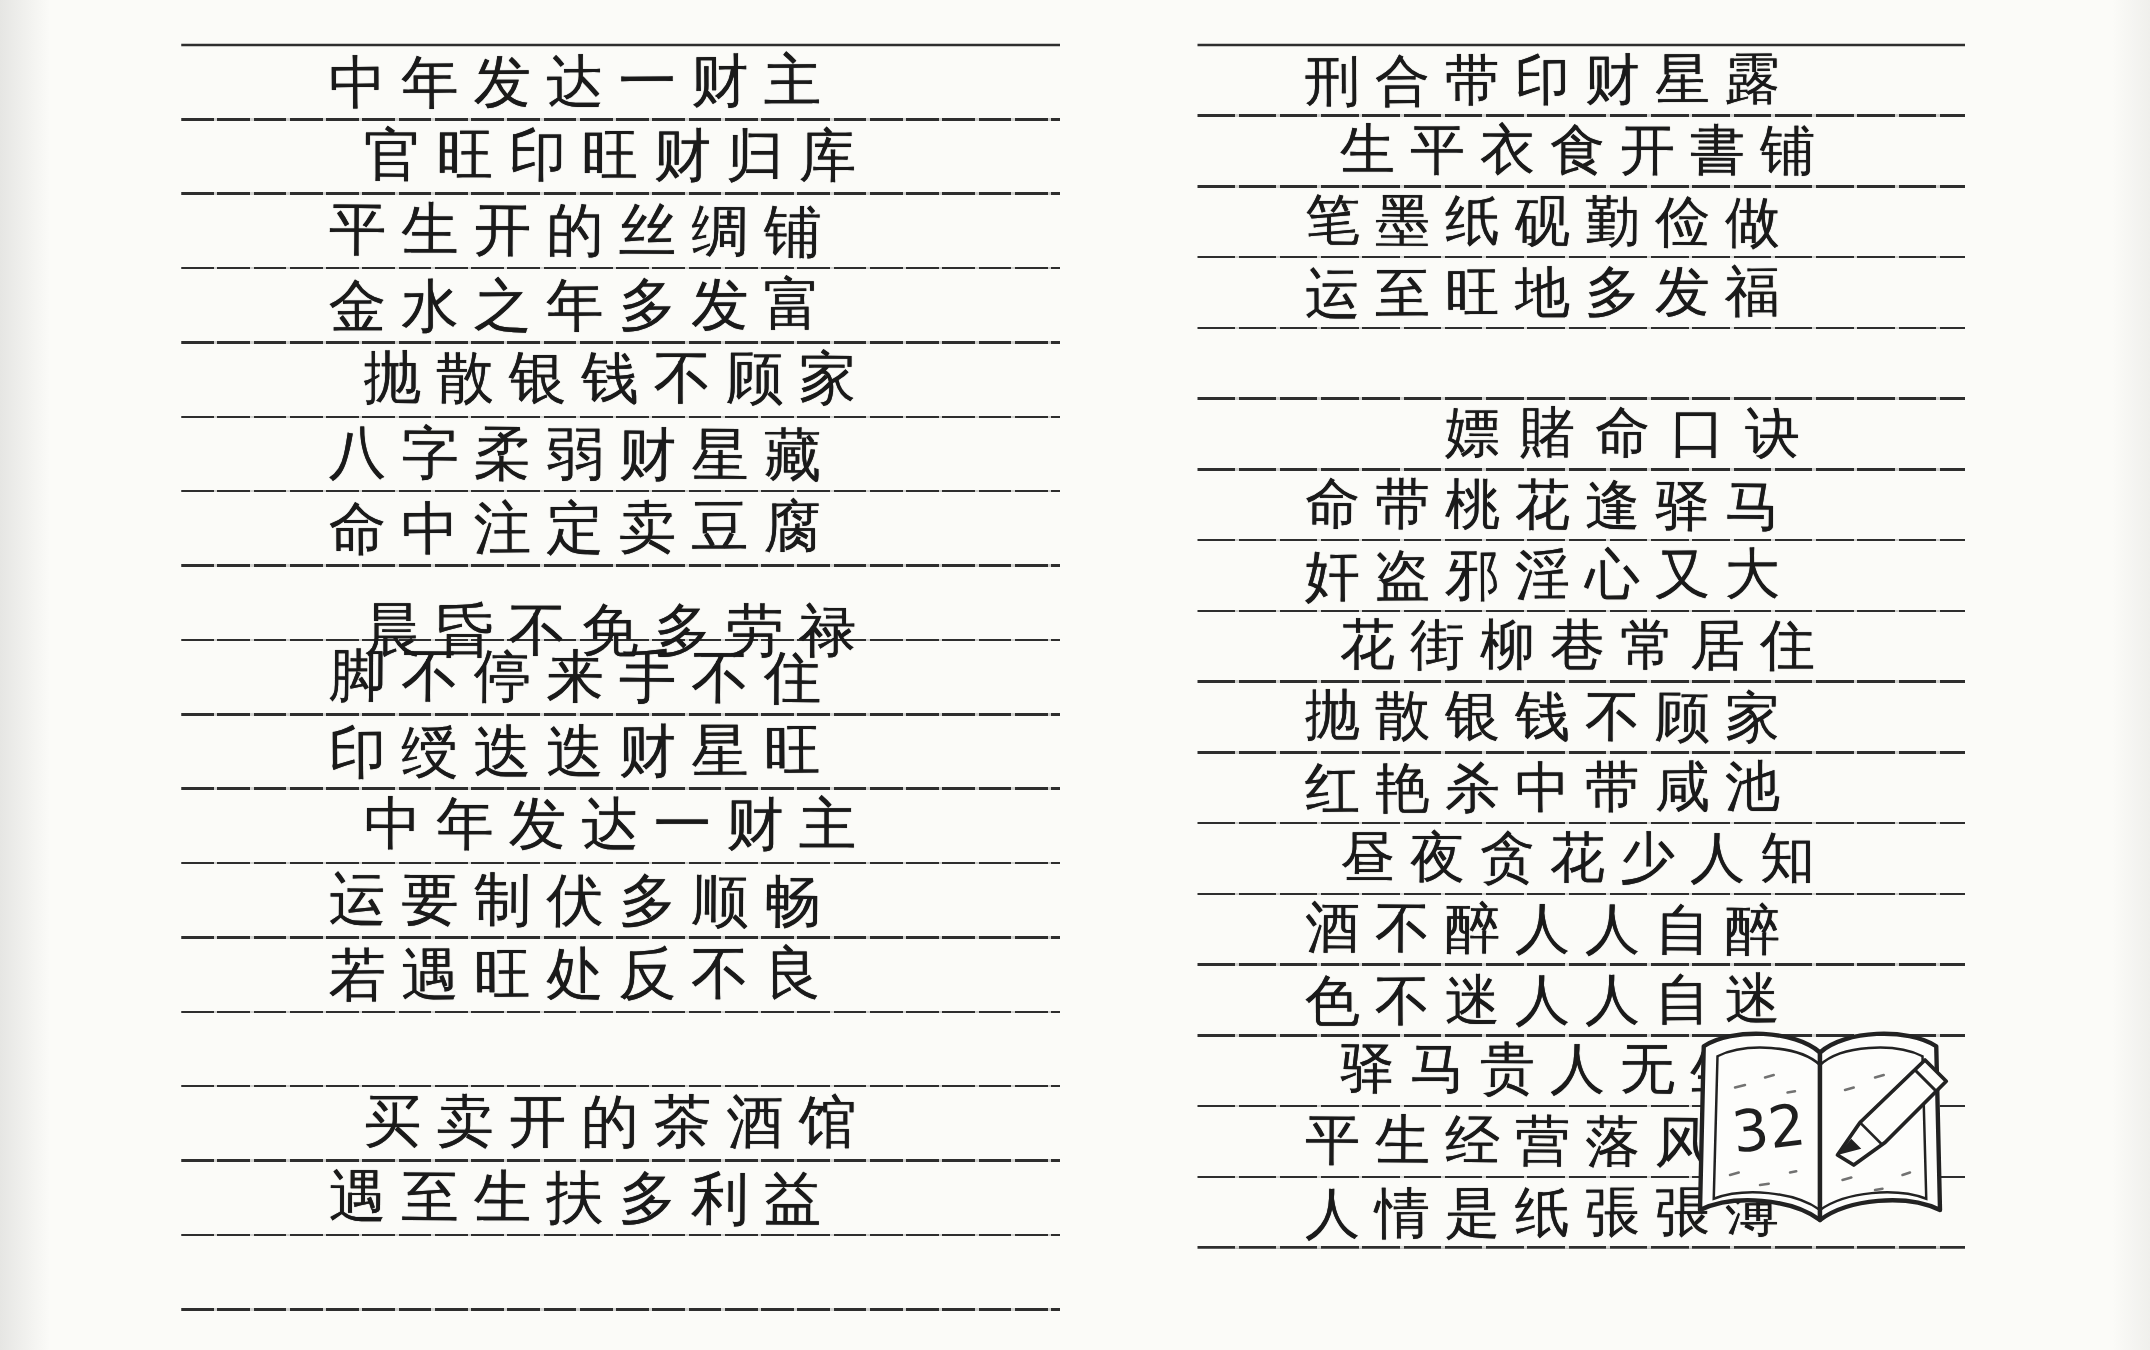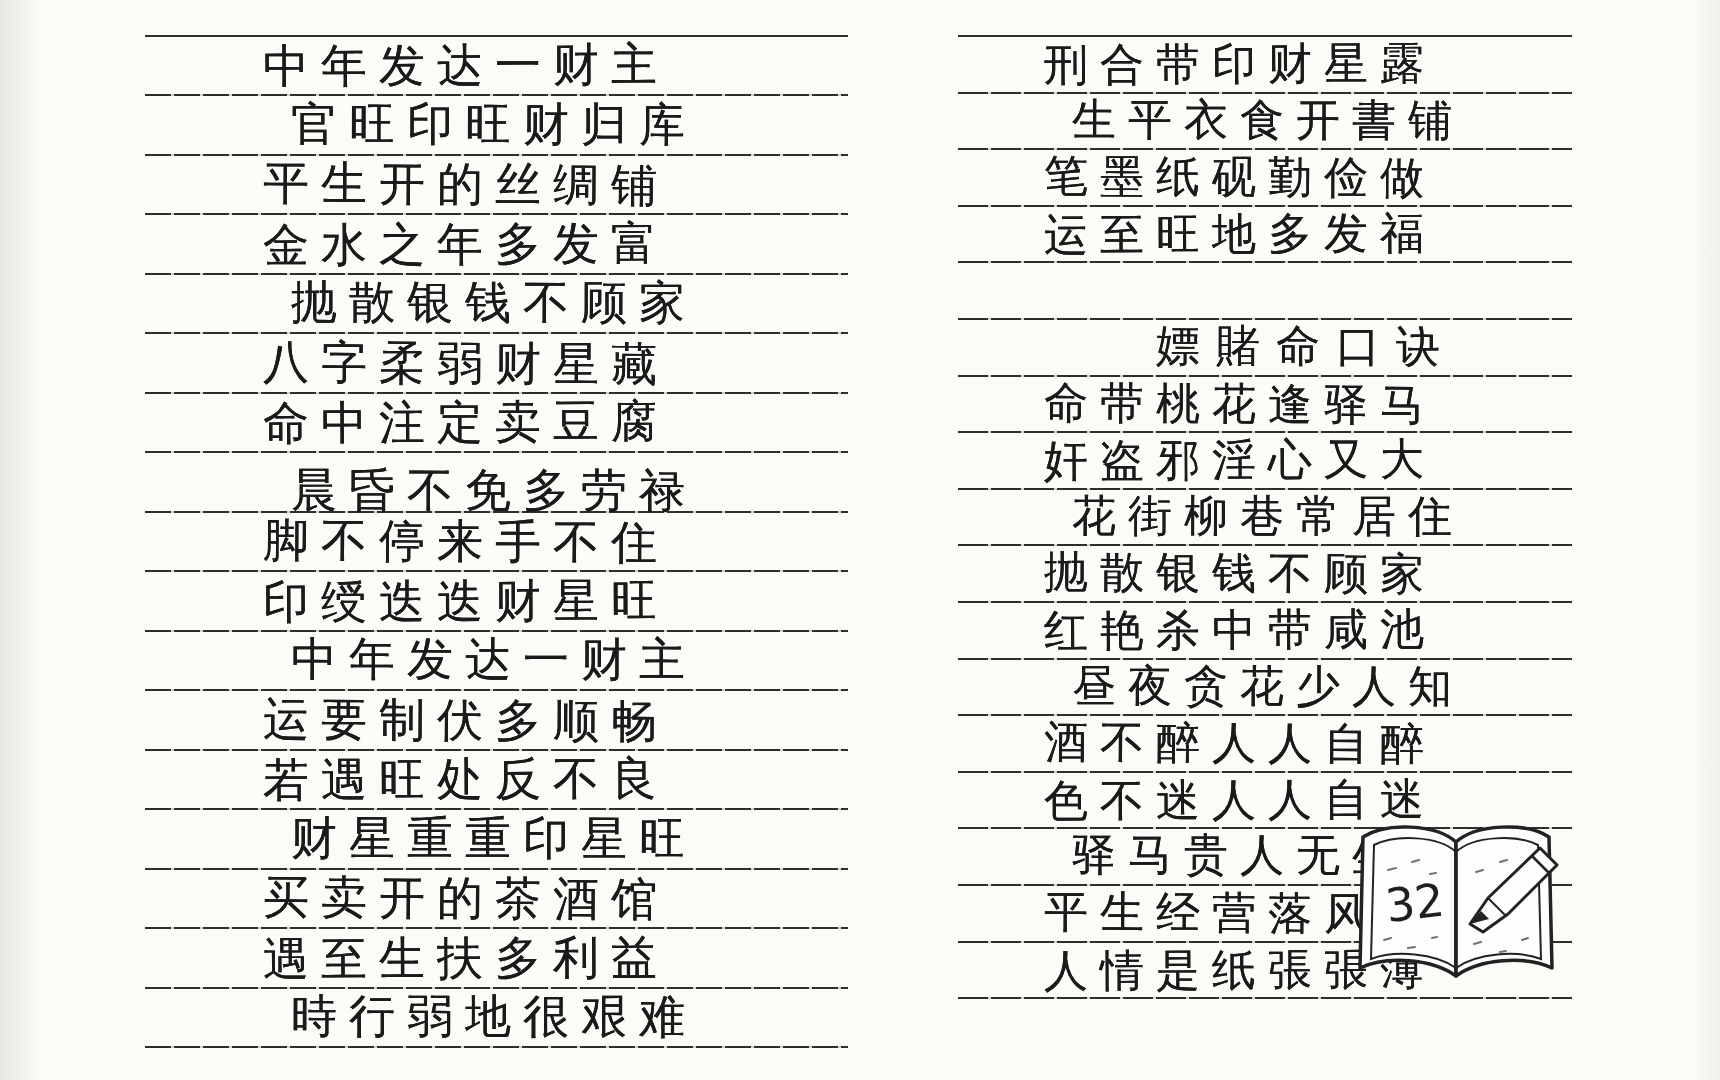--- a/index.html
+++ b/index.html
@@ -54,30 +54,28 @@
 <div class="scan">
 
   <div class="page page-left">
     <div class="hand" style="top:0px">中年发达一财主</div>
     <div class="hand" style="top:59.5px">官旺印旺财归库</div>
     <div class="hand" style="top:119px">平生开的丝绸铺</div>
     <div class="hand" style="top:178.5px">金水之年多发富</div>
     <div class="hand" style="top:238px">抛散银钱不顾家</div>
     <div class="hand" style="top:297.5px">八字柔弱财星藏</div>
     <div class="hand" style="top:357px">命中注定卖豆腐</div>
-    <div class="hand" style="top:426px">晨昏不免多劳禄</div>
+    <div class="hand" style="top:440px">晨昏不免多劳禄</div>
     <div class="hand" style="top:476px">脚不停来手不住</div>
     <div class="hand" style="top:535.5px">印绶迭迭财星旺</div>
     <div class="hand" style="top:595px">中年发达一财主</div>
     <div class="hand" style="top:654.5px">运要制伏多顺畅</div>
     <div class="hand" style="top:714px">若遇旺处反不良</div>
-    <div class="hand" style="top:773.5px">财星重重印星旺</div>
     <div class="hand" style="top:833px">买卖开的茶酒馆</div>
     <div class="hand" style="top:892.5px">遇至生扶多利益</div>
-    <div class="hand" style="top:952px">時行弱地很艰难</div>
   </div>
 
   <div class="page page-right">
     <div class="hand" style="top:0px">刑合带印财星露</div>
     <div class="hand" style="top:56.6px">生平衣食开書铺</div>
     <div class="hand" style="top:113.2px">笔墨纸砚勤俭做</div>
     <div class="hand" style="top:169.8px">运至旺地多发福</div>
 
     <div class="hand title" style="top:283px">嫖賭命口诀</div>
 

